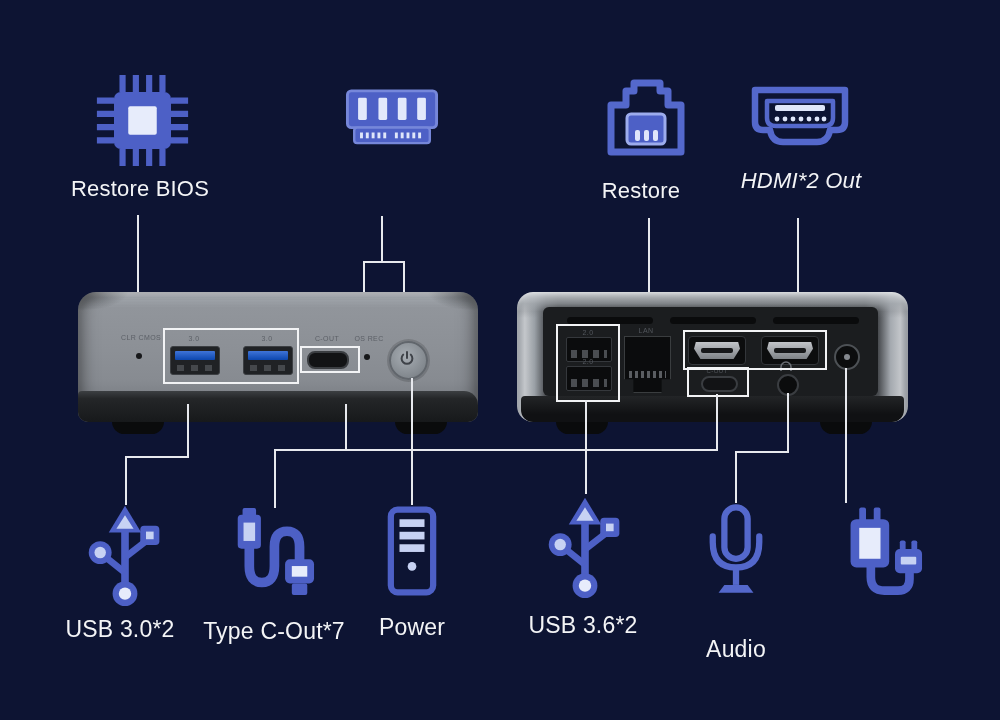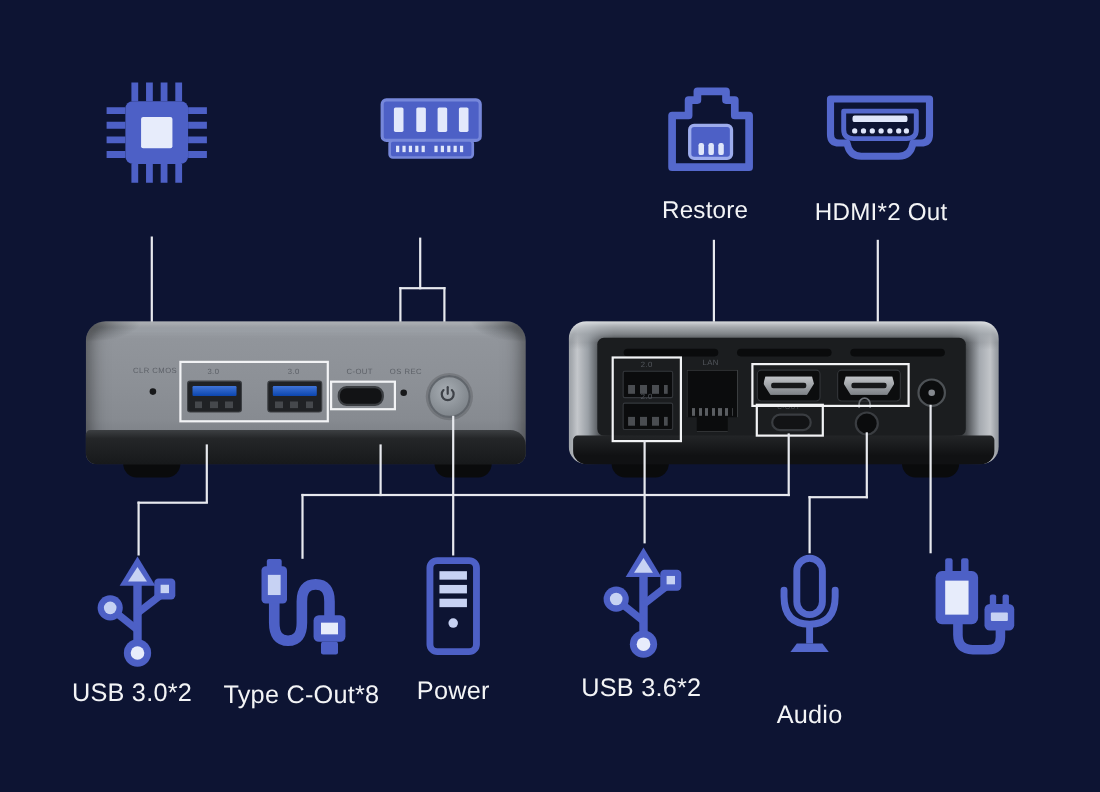--- a/index.html
+++ b/index.html
@@ -74,20 +74,21 @@
 
   <div class="icon" style="left:95px;top:73px;width:95px;height:95px;">
     <svg width="95" height="95" viewBox="0 0 100 100">
       <g stroke="#4d60c6" stroke-width="6.5">
         <path d="M29 2V20M43 2V20M57 2V20M71 2V20M29 80V98M43 80V98M57 80V98M71 80V98M2 29H20M2 43H20M2 57H20M2 71H20M80 29H98M80 43H98M80 57H98M80 71H98"></path>
       </g>
       <rect x="20" y="20" width="60" height="60" rx="7" fill="#4d60c6"></rect>
       <rect x="35" y="35" width="30" height="30" rx="2" fill="#e7ecfb"></rect>
     </svg>
   </div>
+  <div class="toplabel" style="left:140px;top:176px;">Restore BIOS</div>
 
   <div class="icon" style="left:342px;top:86px;width:100px;height:62px;">
     <svg width="100" height="62" viewBox="0 0 100 64">
       <rect x="4" y="5" width="92" height="38" rx="4" fill="#4d60c6" stroke="#7687da" stroke-width="3"></rect>
       <rect x="15" y="12" width="9" height="23" rx="1.5" fill="#e2e8fb"></rect>
       <rect x="36" y="12" width="9" height="23" rx="1.5" fill="#e2e8fb"></rect>
       <rect x="56" y="12" width="9" height="23" rx="1.5" fill="#e2e8fb"></rect>
       <rect x="76" y="12" width="9" height="23" rx="1.5" fill="#e2e8fb"></rect>
       <rect x="11" y="43" width="78" height="16" rx="3" fill="#4d60c6" stroke="#7687da" stroke-width="2.5"></rect>
       <g fill="#dfe6fa">
@@ -127,21 +128,21 @@
         <circle cx="32" cy="35" r="2.4"></circle>
           <circle cx="40" cy="35" r="2.4"></circle>
           <circle cx="48" cy="35" r="2.4"></circle>
           <circle cx="56" cy="35" r="2.4"></circle>
           <circle cx="64" cy="35" r="2.4"></circle>
           <circle cx="72" cy="35" r="2.4"></circle>
           <circle cx="79" cy="35" r="2.4"></circle>
       </g>
     </svg>
   </div>
-  <div class="toplabel" style="left:801px;top:180px;">HDMI*2 Out</div>
+  <div class="toplabel" style="left:801px;top:168px;font-style:italic;">HDMI*2 Out</div>
 
   <div class="lv" style="left:137px;top:215px;height:95px;"></div>
   <div class="lv" style="left:381px;top:216px;height:47px;"></div>
   <div class="lh" style="left:363px;top:261px;width:42px;"></div>
   <div class="lv" style="left:363px;top:261px;height:48px;"></div>
   <div class="lv" style="left:403px;top:261px;height:48px;"></div>
   <div class="lv" style="left:648px;top:218px;height:108px;"></div>
   <div class="lv" style="left:797px;top:218px;height:108px;"></div>
 
   <div class="foot" style="left:112px;top:419px;width:52px;"></div>
@@ -252,21 +253,21 @@
     <svg width="85" height="95" viewBox="0 0 88 98">
       <path d="M20 42 V62 Q20 79 33 79 Q46 79 46 62 V42 Q46 26 59 26 Q72 26 72 42 V58" fill="none" stroke="#4d60c6" stroke-width="10" stroke-linecap="round"></path>
       <rect x="13" y="2" width="14" height="10" rx="2" fill="#4d60c6"></rect>
       <rect x="8" y="9" width="24" height="35" rx="4" fill="#4d60c6"></rect>
       <rect x="14" y="17" width="12" height="19" fill="#c7d2f3"></rect>
       <rect x="57" y="55" width="30" height="25" rx="5" fill="#4d60c6"></rect>
       <rect x="64" y="62" width="16" height="11" fill="#e7ecfb"></rect>
       <rect x="64" y="80" width="16" height="12" rx="2" fill="#4d60c6"></rect>
     </svg>
   </div>
-  <div class="botlabel" style="left:274px;top:618px;">Type C-Out*8</div>
+  <div class="botlabel" style="left:274px;top:618px;">Type C-Out*7</div>
 
   <div class="icon" style="left:387px;top:506px;width:50px;height:90px;">
     <svg width="50" height="90" viewBox="0 0 52 92">
       <rect x="4" y="3" width="44" height="86" rx="7" fill="none" stroke="#4d60c6" stroke-width="6.5"></rect>
       <rect x="13" y="13" width="26" height="8" fill="#c7d2f3"></rect>
       <rect x="13" y="26" width="26" height="8" fill="#c7d2f3"></rect>
       <rect x="13" y="39" width="26" height="8" fill="#c7d2f3"></rect>
       <circle cx="26" cy="62" r="4.5" fill="#c7d2f3"></circle>
     </svg>
   </div>

